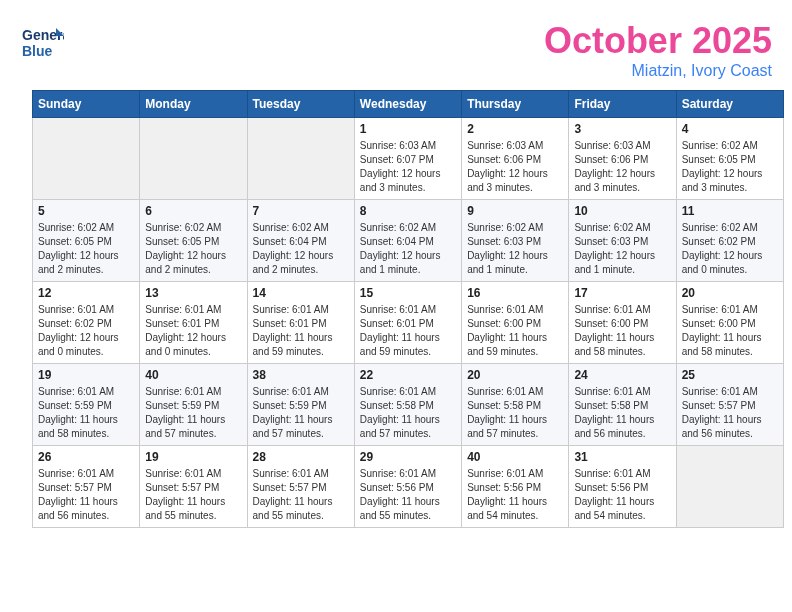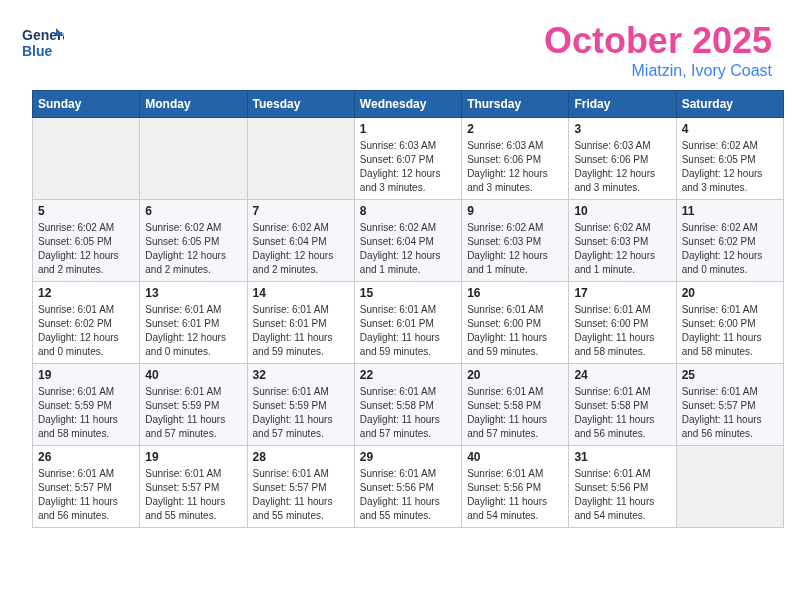--- a/index.html
+++ b/index.html
@@ -258,21 +258,21 @@
 and 58 minutes.</div>
         </td>
         <td>
           <div class="day-number">40</div>
           <div class="day-info" style="white-space: pre-line;">Sunrise: 6:01 AM
 Sunset: 5:59 PM
 Daylight: 11 hours
 and 57 minutes.</div>
         </td>
         <td>
-          <div class="day-number">32</div>
+          <div class="day-number">38</div>
           <div class="day-info" style="white-space: pre-line;">Sunrise: 6:01 AM
 Sunset: 5:59 PM
 Daylight: 11 hours
 and 57 minutes.</div>
         </td>
         <td>
           <div class="day-number">22</div>
           <div class="day-info" style="white-space: pre-line;">Sunrise: 6:01 AM
 Sunset: 5:58 PM
 Daylight: 11 hours

